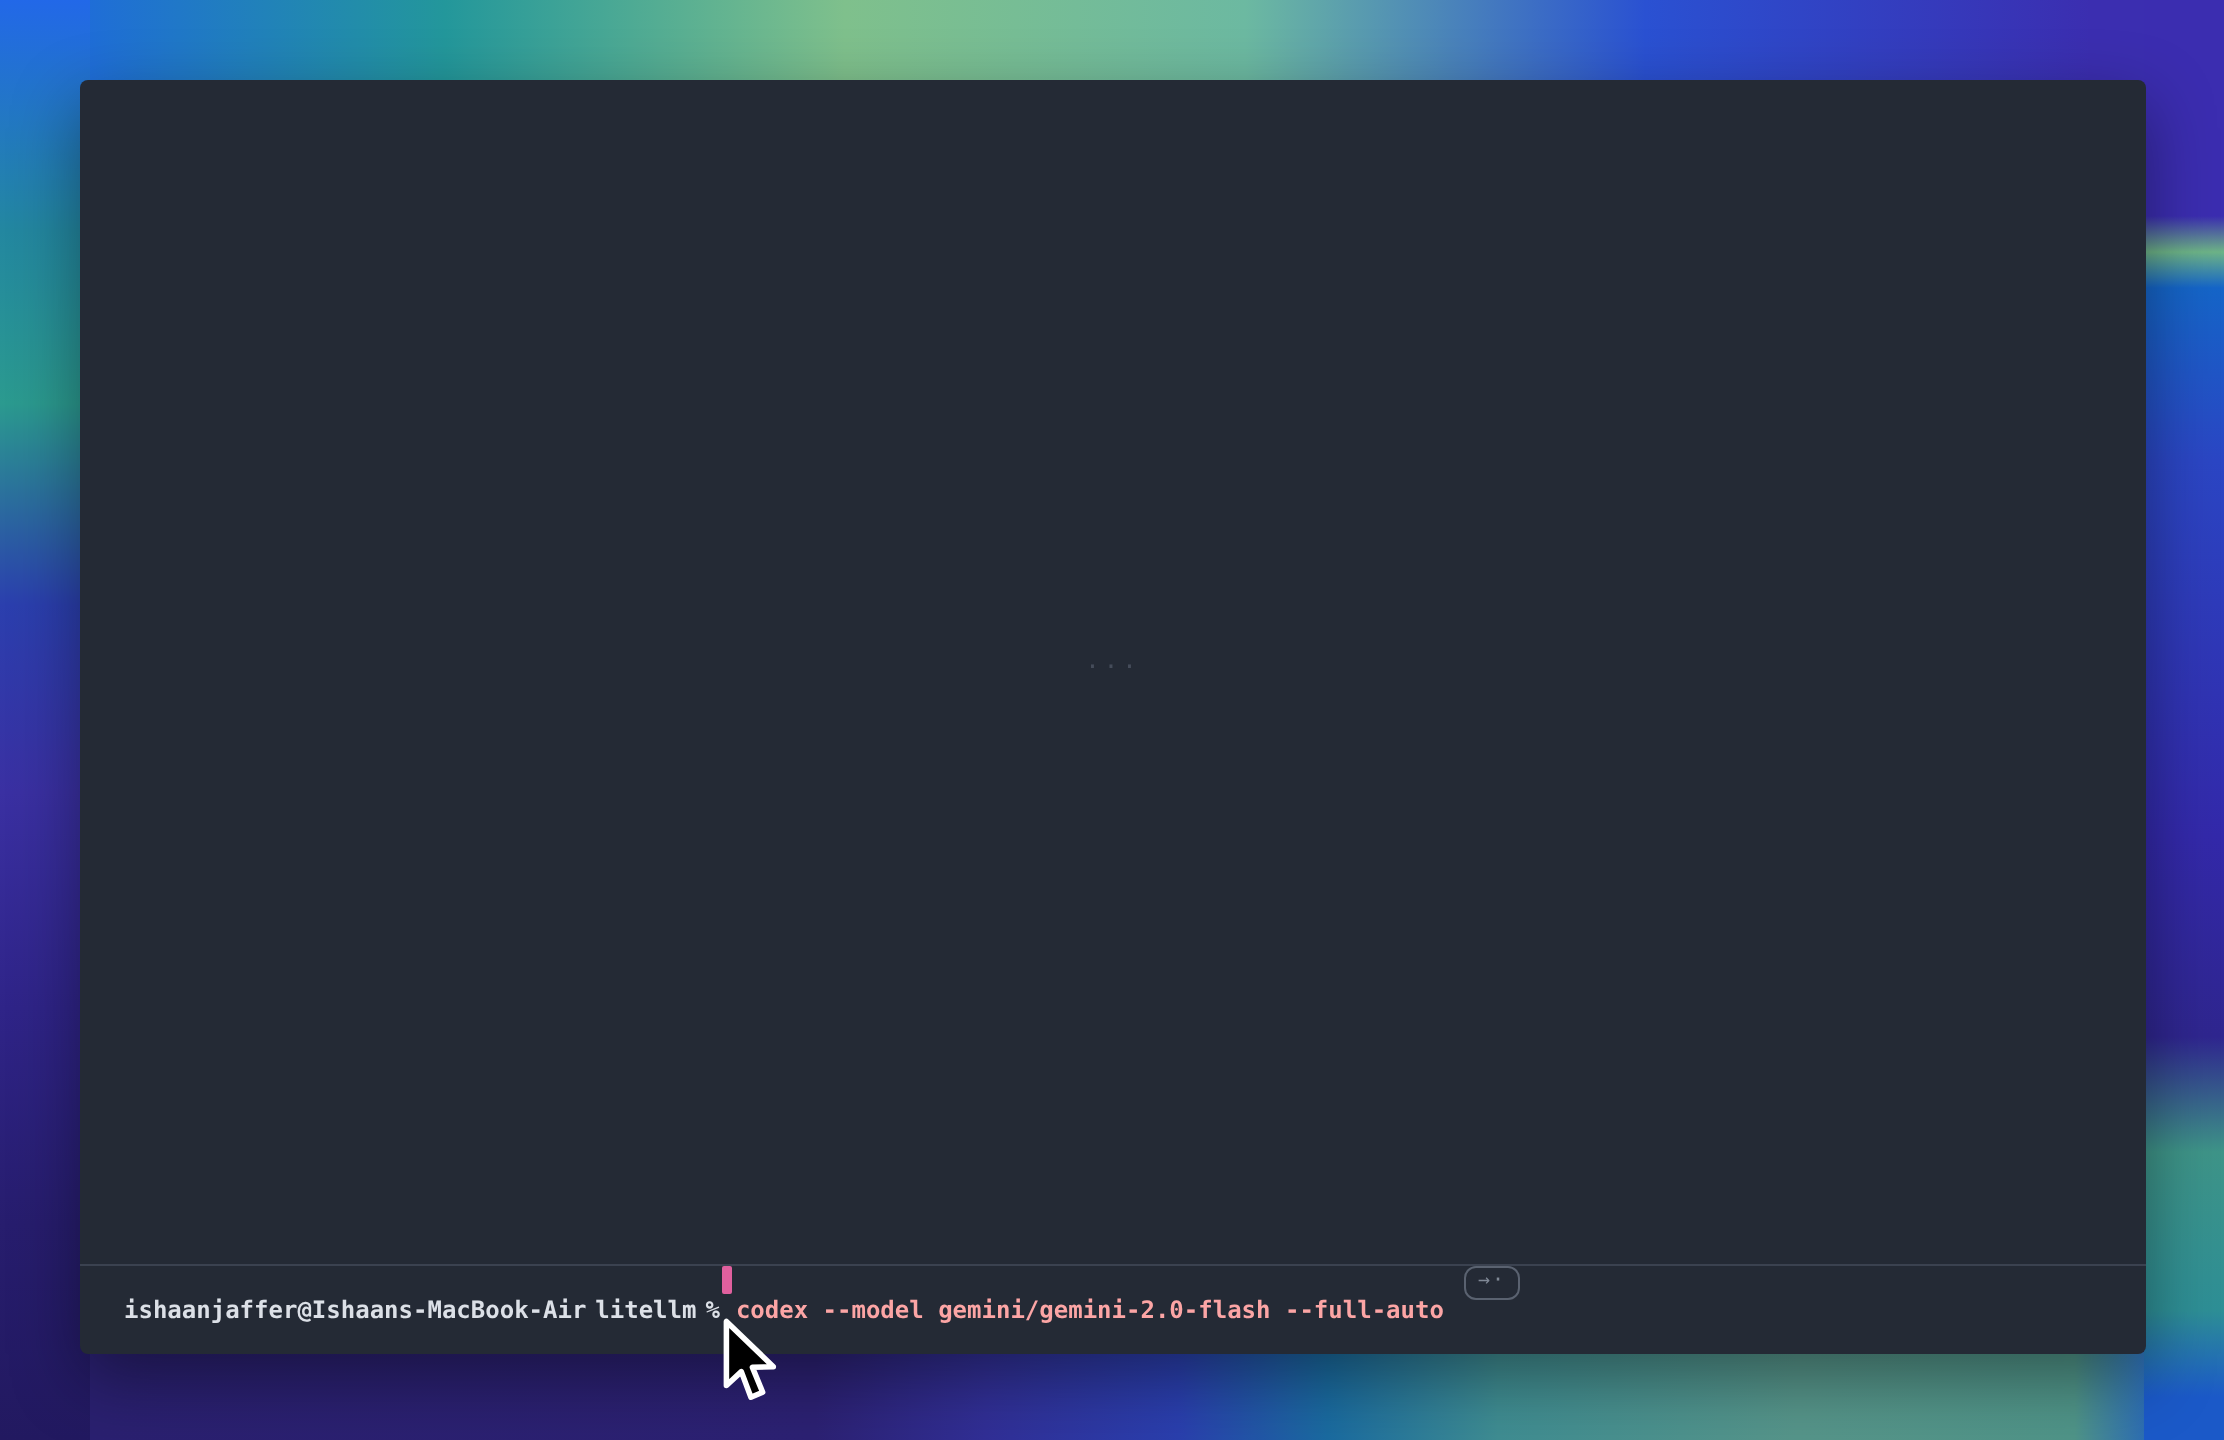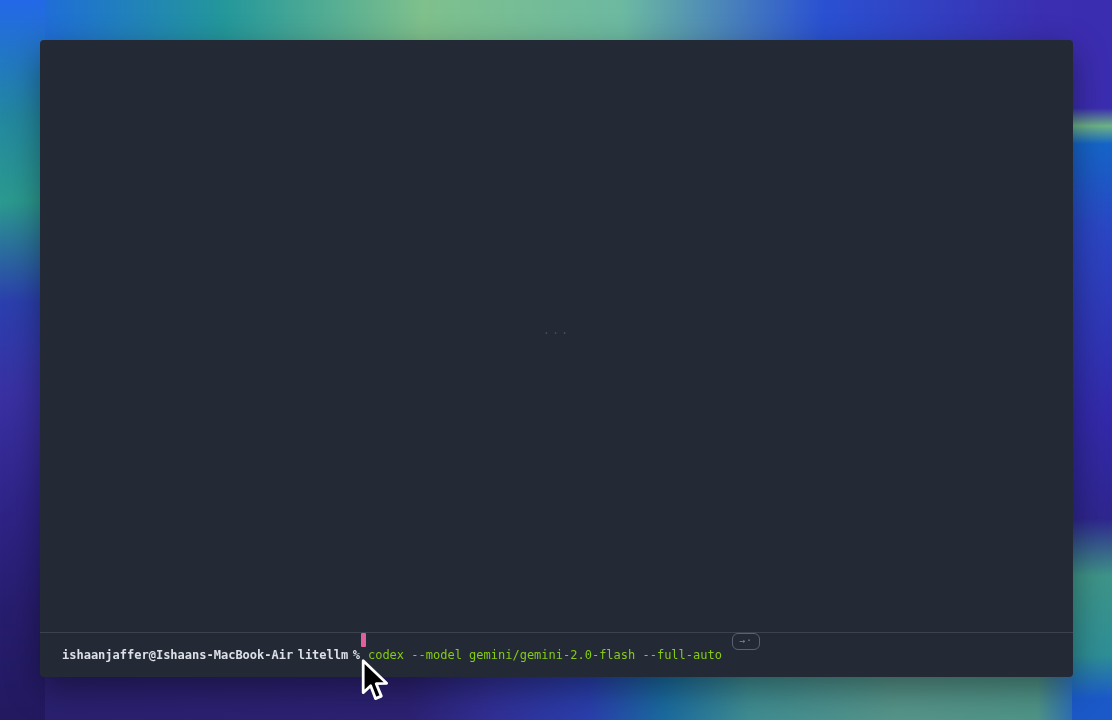--- a/index.html
+++ b/index.html
@@ -46,21 +46,21 @@
     flex: 0 0 44px; border-top: 1px solid #3b4250;
     display: flex; align-items: flex-start; padding: 0 22px;
     font-size: 12px; white-space: pre; line-height: 44px;
   }
   .prompt-part { color: #dce0e7; font-weight: bold; }
   .gap { margin-right: 0.62ch; }
   .caret {
     display: inline-block; width: 5px; height: 14px; margin: 0 2px 0 1px;
     background: #e0609e; vertical-align: middle; border-radius: 1px;
   }
-  .suggestion { color: #84cc16; font-weight: normal; }
+  .suggestion { color: #fca5a5; font-weight: bold; }
   .hint-badge {
     display: inline-block; margin-left: 10px; padding: 0 6px;
     border: 1px solid #5a6270; border-radius: 6px;
     color: #808996; font-size: 10px; height: 15px; line-height: 14px;
     vertical-align: middle; letter-spacing: 1px;
   }
 
   
   .mouse-pointer { position: absolute; left: 360px; top: 657px; width: 32px; height: 48px; pointer-events: none; }
 </style>

